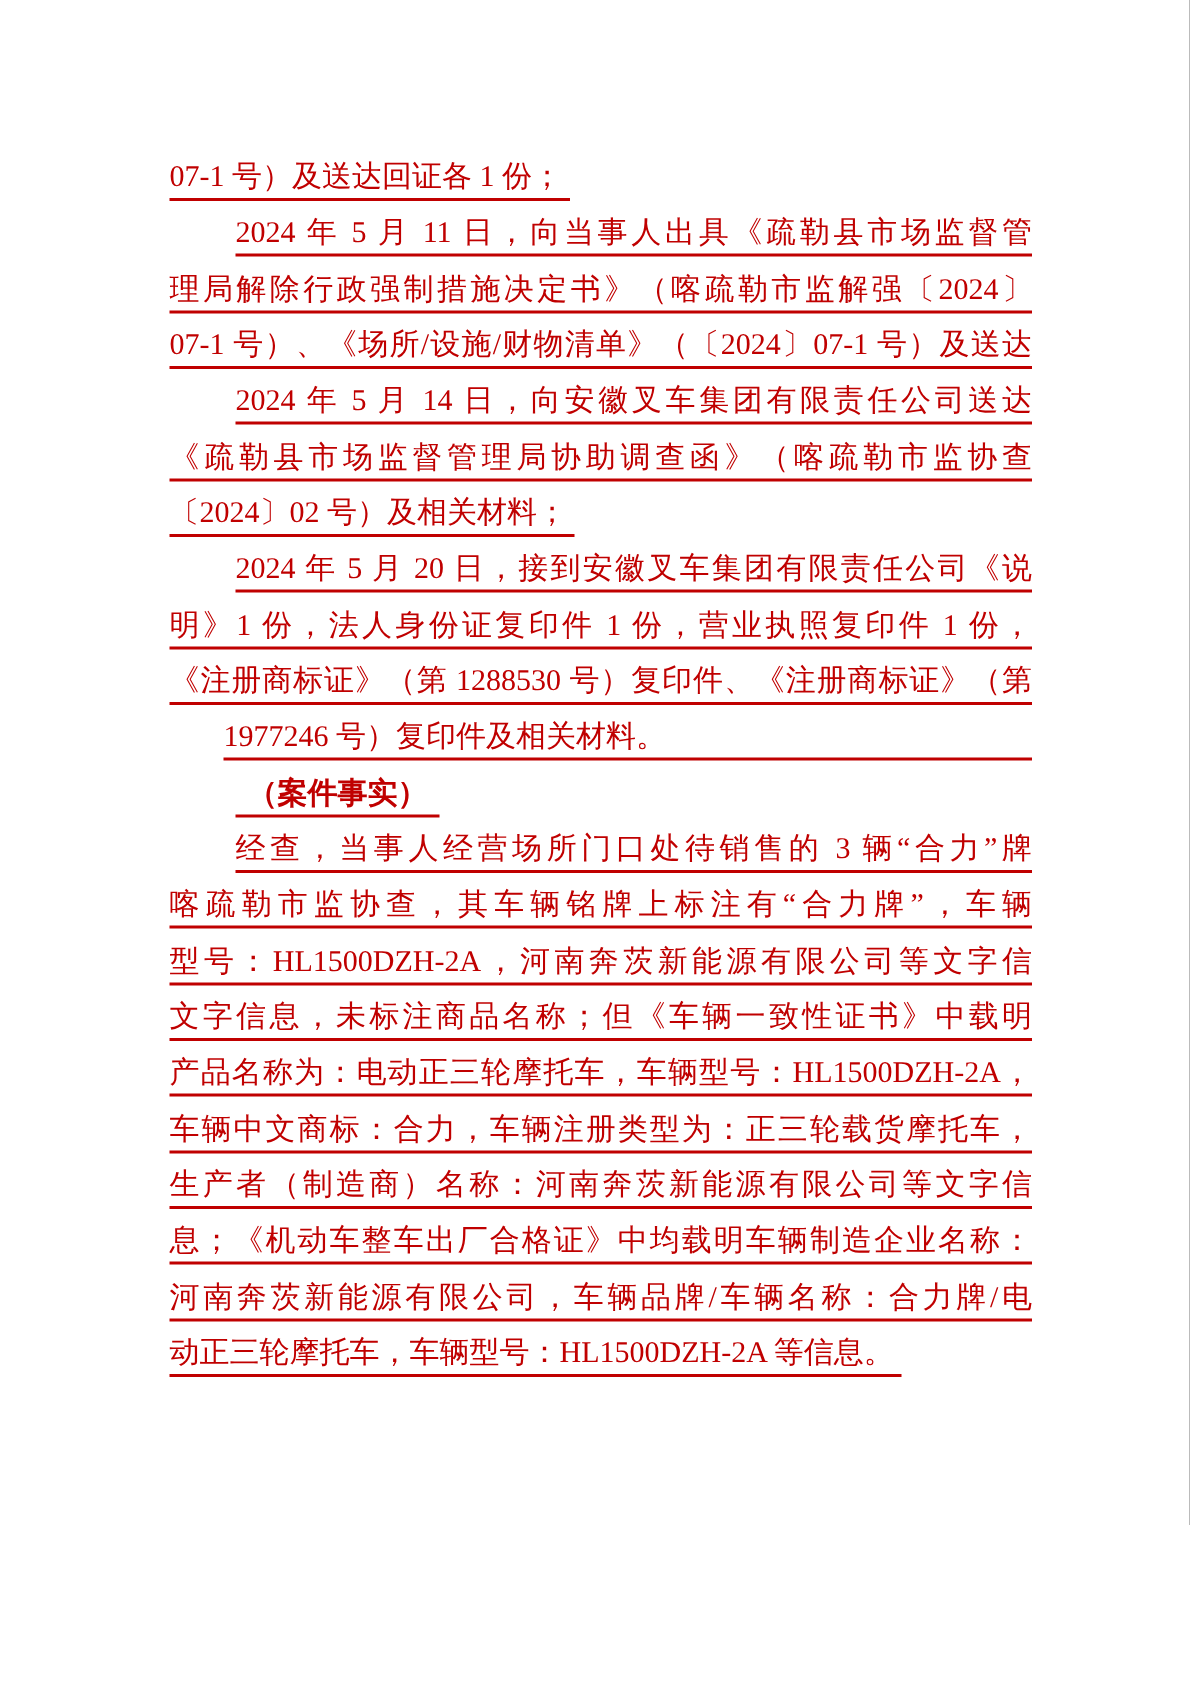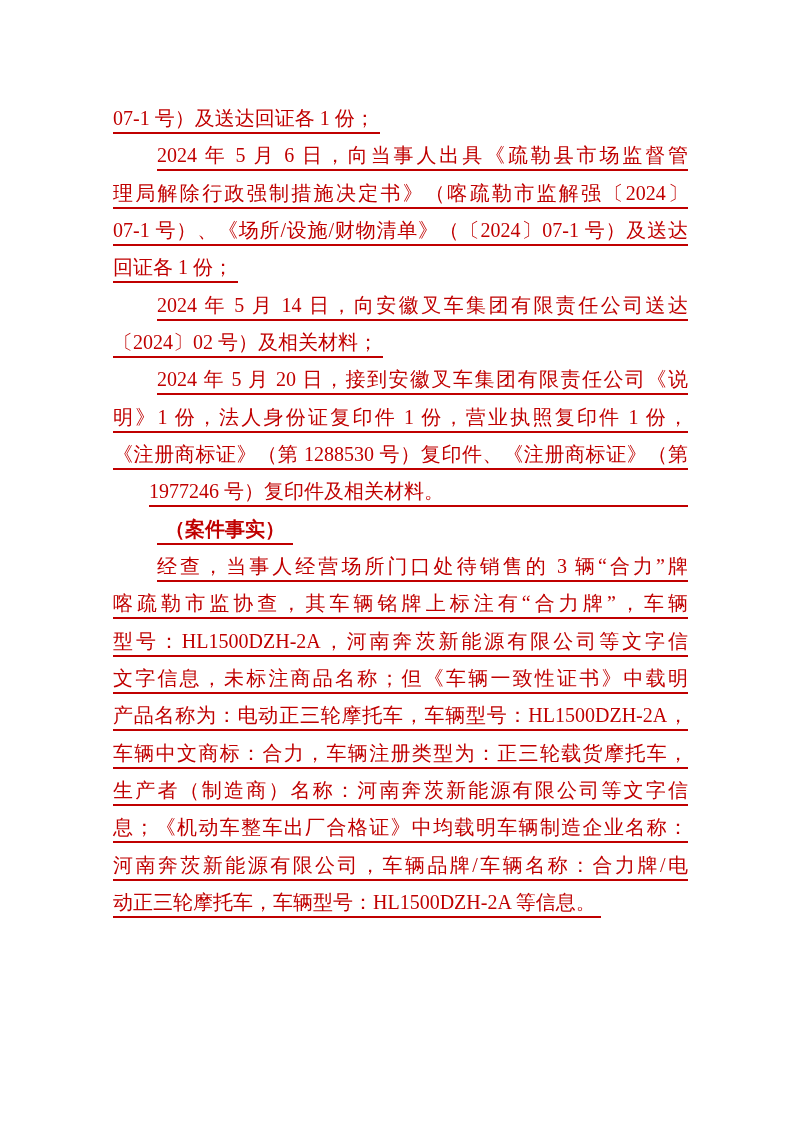--- a/index.html
+++ b/index.html
@@ -61,31 +61,33 @@
   }
   .heading .t { padding-left: 8px; padding-right: 8px; margin-left: 16px; }
 </style>
 </head>
 <body>
 
 <div class="page">
   <div class="content">
     <div class="line final"><span class="t">07-1 号）及送达回证各 1 份；</span></div>
     <div class="line full indent">
-        <span class="t">2024 年 5 月 6 日，向当事人出具《疏勒县市场监督管</span>
+        <span class="t">2024 年 5 月 11 日，向当事人出具《疏勒县市场监督管</span>
       </div>
     <div class="line full">
         <span class="t">理局解除行政强制措施决定书》（喀疏勒市监解强〔2024〕</span>
       </div>
     <div class="line full">
         <span class="t">07-1 号）、《场所/设施/财物清单》（〔2024〕07-1 号）及送达</span>
       </div>
-    <div class="line final"><span class="t">回证各 1 份；</span></div>
     <div class="line full indent">
         <span class="t">2024 年 5 月 14 日，向安徽叉车集团有限责任公司送达</span>
+      </div>
+    <div class="line full">
+        <span class="t">《疏勒县市场监督管理局协助调查函》（喀疏勒市监协查</span>
       </div>
     <div class="line final"><span class="t">〔2024〕02 号）及相关材料；</span></div>
     <div class="line full indent">
         <span class="t">2024 年 5 月 20 日，接到安徽叉车集团有限责任公司《说</span>
       </div>
     <div class="line full">
         <span class="t">明》1 份，法人身份证复印件 1 份，营业执照复印件 1 份，</span>
       </div>
     <div class="line full">
         <span class="t">《注册商标证》（第 1288530 号）复印件、《注册商标证》（第</span>

